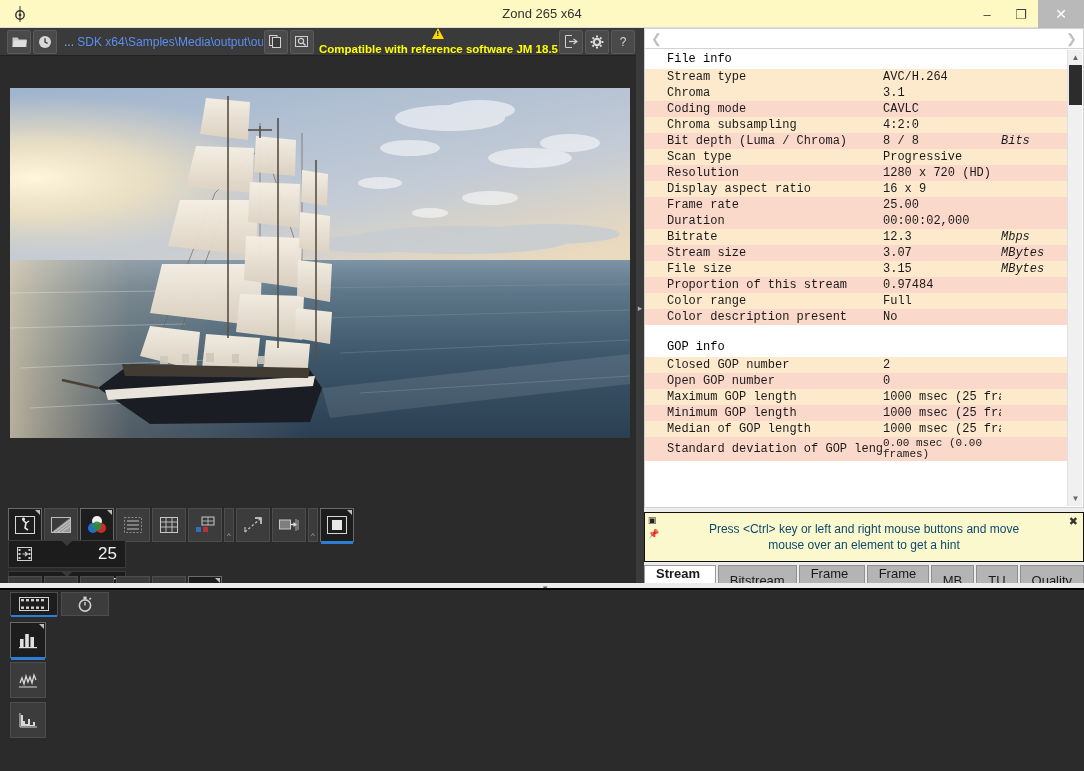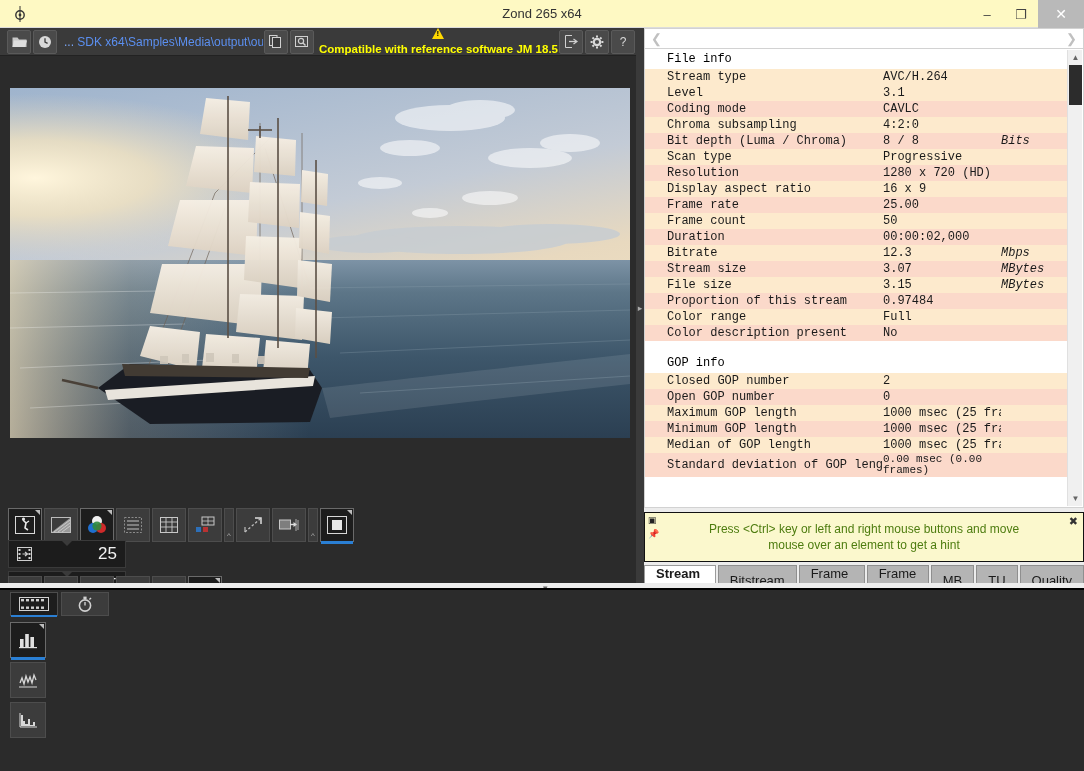--- a/index.html
+++ b/index.html
@@ -192,21 +192,21 @@
     background: #2c2c2c;
   }
 
   
   .hint-box {
     position: absolute; left: 0; top: 484px; width: 440px; height: 50px;
     background: #fbf8cd; border: 1px solid #111;
     display: flex; align-items: center; justify-content: center;
   }
   .hint-text {
-    font-size: 12px; color: #4d7c0f; text-align: center; line-height: 16px;
+    font-size: 12px; color: #0c4a6e; text-align: center; line-height: 16px;
     width: 330px;
   }
   .hint-ic-tl { position: absolute; left: 3px; top: 2px; font-size: 9px; color: #222; }
   .hint-ic-tl2 { position: absolute; left: 3px; top: 16px; font-size: 9px; color: #222; }
   .hint-close { position: absolute; right: 5px; top: 2px; font-size: 11px; color: #333; }
 
   
   .tabs {
     position: absolute; left: 0; top: 537px; height: 30px;
     display: flex; align-items: stretch; gap: 2px;
@@ -654,21 +654,21 @@
 
     <div class="info-scroll">
       <div class="info-inner" id="info-inner">
           <div class="sec-head">File info</div>
           <div class="info-row odd">
             <div class="ir-key">Stream type</div>
             <div class="ir-val">AVC/H.264</div>
             <div class="ir-unit"></div>
           </div>
           <div class="info-row odd">
-            <div class="ir-key">Level</div>
+            <div class="ir-key">Chroma</div>
             <div class="ir-val">3.1</div>
             <div class="ir-unit"></div>
           </div>
           <div class="info-row even">
             <div class="ir-key">Coding mode</div>
             <div class="ir-val">CAVLC</div>
             <div class="ir-unit"></div>
           </div>
           <div class="info-row odd">
             <div class="ir-key">Chroma subsampling</div>
@@ -691,25 +691,20 @@
             <div class="ir-unit"></div>
           </div>
           <div class="info-row odd">
             <div class="ir-key">Display aspect ratio</div>
             <div class="ir-val">16 x 9</div>
             <div class="ir-unit"></div>
           </div>
           <div class="info-row even">
             <div class="ir-key">Frame rate</div>
             <div class="ir-val">25.00</div>
-            <div class="ir-unit"></div>
-          </div>
-          <div class="info-row odd">
-            <div class="ir-key">Frame count</div>
-            <div class="ir-val">50</div>
             <div class="ir-unit"></div>
           </div>
           <div class="info-row even">
             <div class="ir-key">Duration</div>
             <div class="ir-val">00:00:02,000</div>
             <div class="ir-unit"></div>
           </div>
           <div class="info-row odd">
             <div class="ir-key">Bitrate</div>
             <div class="ir-val">12.3</div>

